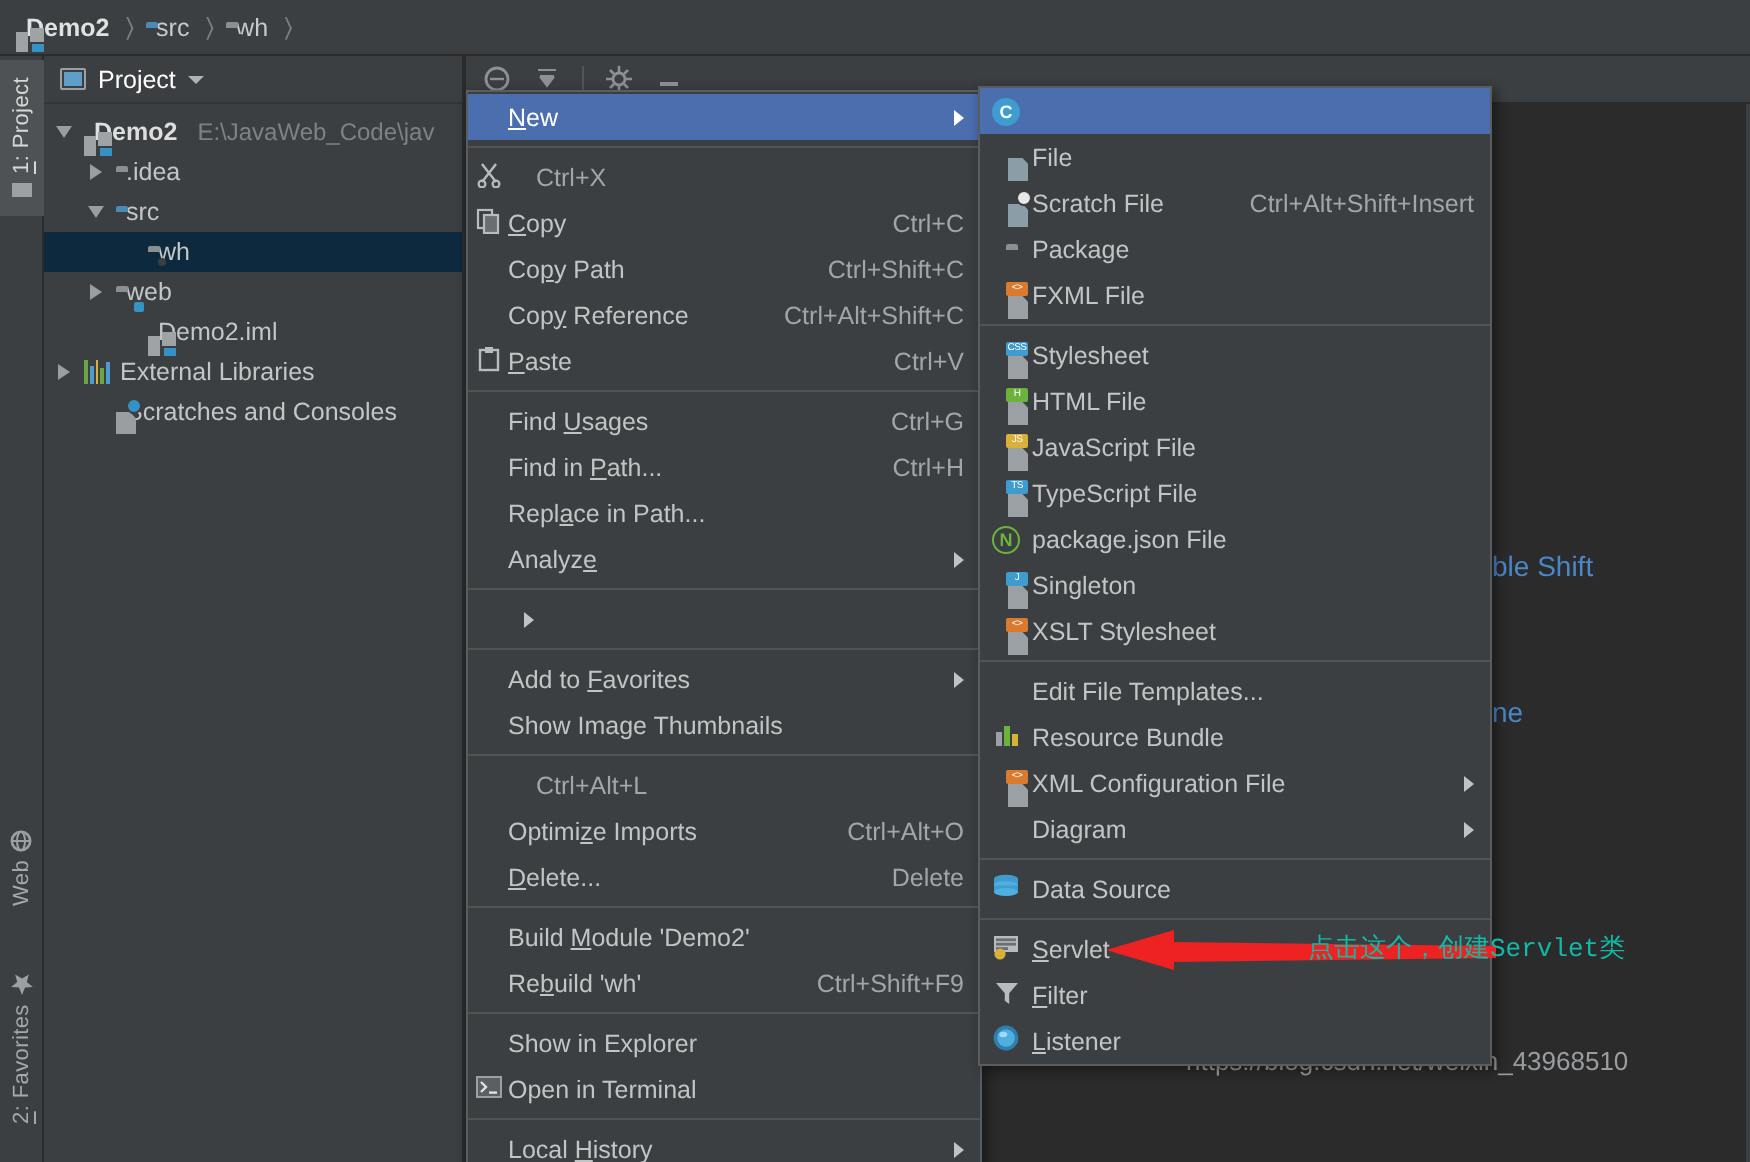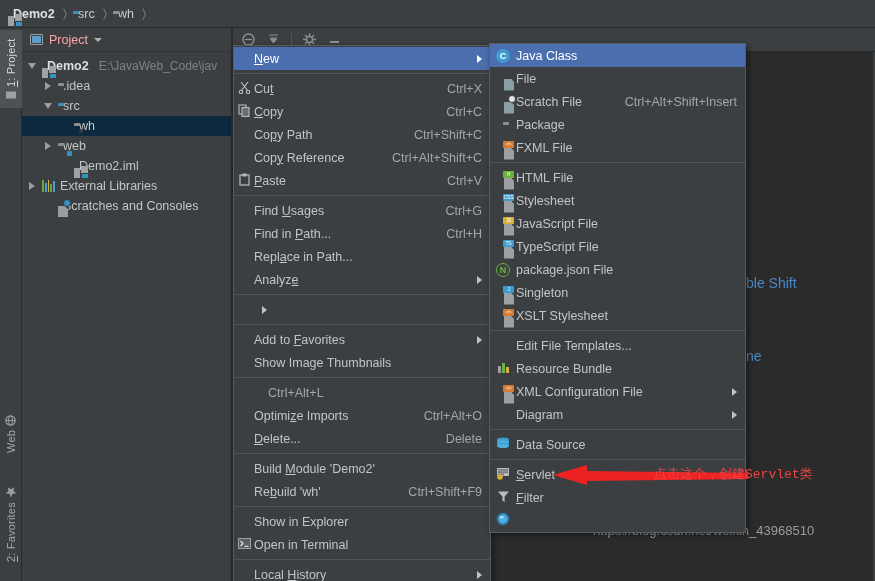--- a/index.html
+++ b/index.html
@@ -57,21 +57,21 @@
 
   
   #project-panel{
     position:absolute; left:22px; top:28px; width:210px; height:553px;
     background:#3c3f41; border-right:1px solid #2b2b2b;
   }
   #project-header{
     height:24px; display:flex; align-items:center; padding-left:8px; gap:6px;
     border-bottom:1px solid #323537;
   }
-  #project-header .title{ color:#fca5a5; font-size:12.5px; }
+  #project-header .title{ color:#ffffff; font-size:12.5px; }
   .winicon{ width:13px;height:11px;border:1.6px solid #9aa0a3; border-radius:1px; position:relative; }
   .winicon:after{ content:""; position:absolute; left:1px; top:1px; right:1px; bottom:1px; background:#5f9ec9; }
   .caret-dn{ width:0;height:0;border-left:4px solid transparent;border-right:4px solid transparent;border-top:4px solid #b0b3b5; }
 
   #tree{ padding-top:4px; }
   .row{ height:20px; display:flex; align-items:center; gap:5px; padding-right:4px; white-space:nowrap; }
   .row.sel{ background:#0d293e; }
   .row .nm{ color:#c3c6c7; font-size:12.5px; }
   .row.rootrow .nm{ font-weight:bold; color:#dcdedf; }
   .row .path{ color:#7e8284; font-size:12px; margin-left:5px; }
@@ -133,21 +133,21 @@
   
   .fi{ width:13px; height:13px; position:relative; }
   .fi .page{ position:absolute; left:1px; top:0; width:10px; height:12px; background:#9aa0a3;
              clip-path:polygon(0 0,68% 0,100% 28%,100% 100%,0 100%); }
   .fi .tag{ position:absolute; left:0; bottom:0; width:11px; height:7px; border-radius:1px;
             font-size:5px; line-height:7px; text-align:center; color:#fff; font-family:"Liberation Sans",sans-serif; letter-spacing:-0.3px;}
   .circ{ width:14px;height:14px;border-radius:50%; display:flex;align-items:center;justify-content:center;
          font-size:9px; color:#fff; font-weight:bold; }
 
   
-  #annotation{ position:absolute; z-index:60; color:#ef4444; font-family:"Liberation Mono", monospace;
+  #annotation{ position:absolute; z-index:60; color:#14b8a6; font-family:"Liberation Mono", monospace;
                font-size:13px; white-space:nowrap; }
   #arrow{ position:absolute; z-index:60; }
   #watermark{ position:absolute; color:#9a9d9f; font-size:13px; z-index:5; white-space:nowrap; }
   #scroll-edge{ position:absolute; right:0; top:28px; width:2px; height:553px; background:#3c3f41; }
 </style>
 </head>
 <body>
 
 <div id="breadcrumb">
     <div class="crumb bold">
@@ -302,21 +302,20 @@
     </div>
     <div class="msep"></div>
     <div class="mi">
       <span class="mico">
         <span><svg width="13" height="13" viewBox="0 0 13 13">
             <path d="M3 1l7 9M10 1l-7 9" stroke="#b9bcbe" stroke-width="1.2" fill="none"></path>
             <circle cx="3" cy="11" r="1.7" fill="none" stroke="#b9bcbe" stroke-width="1.1"></circle>
             <circle cx="10" cy="11" r="1.7" fill="none" stroke="#b9bcbe" stroke-width="1.1"></circle>
           </svg></span>
       </span>
-      <span class="mlabel"><span>Cu<span class="ul">t</span></span></span>
       <span class="macc">Ctrl+X</span>
     </div>
     <div class="mi">
       <span class="mico">
         <span><svg width="13" height="13" viewBox="0 0 13 13">
             <rect x="1" y="1" width="7" height="9" fill="none" stroke="#b9bcbe" stroke-width="1.1"></rect>
             <rect x="4" y="3.5" width="7" height="9" fill="#6a6e70" stroke="#b9bcbe" stroke-width="1.1"></rect>
           </svg></span>
       </span>
       <span class="mlabel"><span><span class="ul">C</span>opy</span></span>
@@ -425,21 +424,20 @@
     </div>
   </div>
 
 <div id="submenu">
     <div class="mi hl">
       <span class="mico">
         <span>
           <span class="circ" style="background:#3f9cd0;">C</span>
         </span>
       </span>
-      <span class="mlabel"><span>Java Class</span></span>
     </div>
     <div class="mi">
       <span class="mico">
         <span><span class="fi"><span class="page" style="background:#8a9ea8"></span></span></span>
       </span>
       <span class="mlabel"><span>File</span></span>
     </div>
     <div class="mi">
       <span class="mico">
         <span><span class="fi"><span class="page" style="background:#8a9ea8"></span><span style="position:absolute;left:5px;bottom:-1px;width:8px;height:8px;border-radius:50%;background:#e8e8e8;border:1px solid #3c3f41"></span></span></span>
@@ -455,29 +453,29 @@
     </div>
     <div class="mi">
       <span class="mico">
         <span><span class="fi"><span class="page"></span><span class="tag" style="background:#d97b2e">&lt;&gt;</span></span></span>
       </span>
       <span class="mlabel"><span>FXML File</span></span>
     </div>
     <div class="msep"></div>
     <div class="mi">
       <span class="mico">
+        <span><span class="fi"><span class="page"></span><span class="tag" style="background:#3f9cd0">CSS</span></span></span>
+      </span>
+      <span class="mlabel"><span>Stylesheet</span></span>
+    </div>
+    <div class="mi">
+      <span class="mico">
         <span><span class="fi"><span class="page"></span><span class="tag" style="background:#6cb33e">H</span></span></span>
       </span>
       <span class="mlabel"><span>HTML File</span></span>
-    </div>
-    <div class="mi">
-      <span class="mico">
-        <span><span class="fi"><span class="page"></span><span class="tag" style="background:#3f9cd0">CSS</span></span></span>
-      </span>
-      <span class="mlabel"><span>Stylesheet</span></span>
     </div>
     <div class="mi">
       <span class="mico">
         <span><span class="fi"><span class="page"></span><span class="tag" style="background:#d8b13a">JS</span></span></span>
       </span>
       <span class="mlabel"><span>JavaScript File</span></span>
     </div>
     <div class="mi">
       <span class="mico">
         <span><span class="fi"><span class="page"></span><span class="tag" style="background:#3f9cd0">TS</span></span></span>
@@ -566,20 +564,21 @@
       <span class="mlabel"><span><span class="ul">F</span>ilter</span></span>
     </div>
     <div class="mi">
       <span class="mico">
         <span><svg width="14" height="14" viewBox="0 0 14 14">
             <circle cx="7" cy="7" r="6.2" fill="#2f7fae"></circle>
             <circle cx="7" cy="7" r="4.4" fill="#4fb0e0"></circle>
             <ellipse cx="5.6" cy="5.2" rx="2" ry="1.3" fill="#b9e4f7" opacity=".8"></ellipse>
           </svg></span>
       </span>
+      <span class="mlabel"><span><span class="ul">L</span>istener</span></span>
     </div>
   </div>
 
 <div id="arrow" style="left:553px; top:462px;">
   <svg width="195" height="26" viewBox="0 0 195 26">
     <polygon points="0,13 34,3 34,9 195,11 195,17 34,19 34,23" fill="#ee2222"></polygon>
   </svg>
 </div>
 <div id="annotation" style="left:654px; top:465px;">点击这个，创建Servlet类</div>
 

